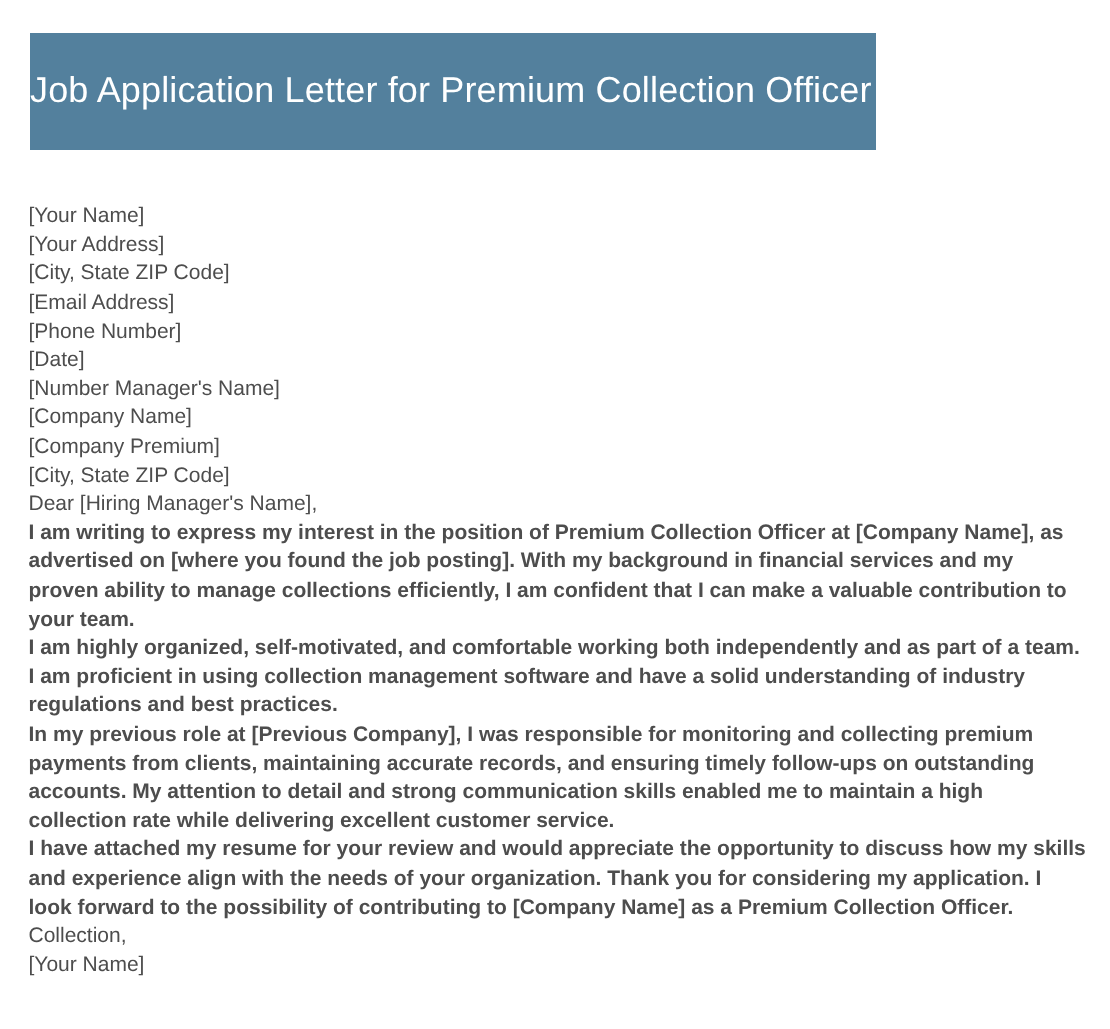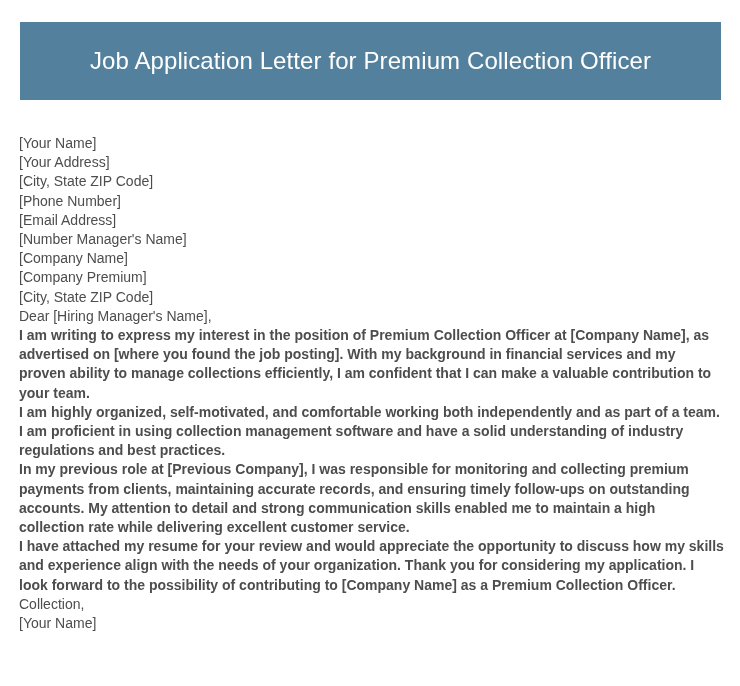--- a/index.html
+++ b/index.html
@@ -17,26 +17,25 @@
     position: relative;
     width: 740px;
     height: 686px;
     background: #ffffff;
     box-sizing: border-box;
   }
   .header-banner {
     position: absolute;
     left: 20px;
     top: 22px;
-    width: 701px;
+    width: 564px;
     height: 78px;
     background: #53809d;
     display: flex;
     align-items: center;
-    justify-content: center;
   }
   .header-title {
     color: #ffffff;
     font-size: 24px;
     font-weight: 400;
     line-height: 1.2;
     letter-spacing: 0.1px;
     text-align: center;
     white-space: nowrap;
     font-family: "Liberation Sans", sans-serif;
@@ -70,23 +69,24 @@
 
   <div class="header-banner">
     <div class="header-title">Job Application Letter for Premium Collection Officer</div>
   </div>
 
   <div class="letter-body">
 
     <div class="letter-line">[Your Name]</div>
     <div class="letter-line">[Your Address]</div>
     <div class="letter-line">[City, State ZIP Code]</div>
+    <div class="letter-line">[Email Address]</div>
     <div class="letter-line">[Phone Number]</div>
-    <div class="letter-line">[Email Address]</div>
 
+    <div class="letter-line">[Date]</div>
 
     <div class="letter-line">[Number Manager's Name]</div>
     <div class="letter-line">[Company Name]</div>
     <div class="letter-line">[Company Premium]</div>
     <div class="letter-line">[City, State ZIP Code]</div>
 
     <div class="letter-line">Dear [Hiring Manager's Name],</div>
 
     <p class="letter-para">I am writing to express my interest in the position of Premium Collection Officer at [Company Name], as advertised on [where you found the job posting]. With my background in financial services and my proven ability to manage collections efficiently, I am confident that I can make a valuable contribution to your team.</p>
     <p class="letter-para">I am highly organized, self-motivated, and comfortable working both independently and as part of a team. I am proficient in using collection management software and have a solid understanding of industry regulations and best practices.</p>

